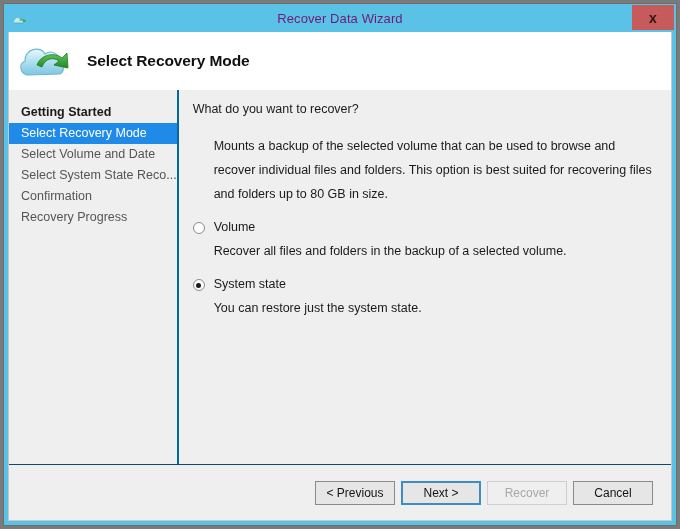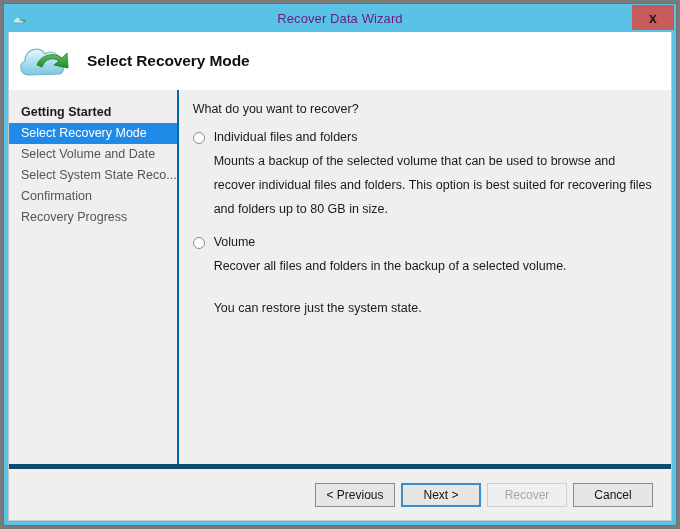--- a/index.html
+++ b/index.html
@@ -195,21 +195,21 @@
     color: #1a1a1a;
     margin: 4px 0 0 21px;
     line-height: 24px;
     max-width: 462px;
   }
 
   
   .footer {
     flex: 0 0 56px;
     background: #efefef;
-    border-top: 5px solid #0c4a6e;
+    border-top: 1px solid #0c4a6e;
     display: flex;
     align-items: center;
     justify-content: flex-end;
     padding-right: 18px;
     box-sizing: border-box;
   }
   .btn {
     width: 80px;
     height: 24px;
     margin-left: 6px;
@@ -280,36 +280,36 @@
         <div class="nav-item">Select Volume and Date</div>
         <div class="nav-item">Select System State Reco...</div>
         <div class="nav-item">Confirmation</div>
         <div class="nav-item">Recovery Progress</div>
       </div>
 
       <div class="content">
         <div class="question">What do you want to recover?</div>
 
         <div class="option">
-          <div class="option-row">
-            <span class="radio"></span>
-            <span class="option-label">Individual files and folders</span>
-          </div>
           <div class="option-desc">Mounts a backup of the selected volume that can be used to browse and recover individual files and folders. This option is best suited for recovering files and folders up to 80 GB in size.</div>
         </div>
 
         <div class="option">
           <div class="option-row">
             <span class="radio"></span>
             <span class="option-label">Volume</span>
           </div>
           <div class="option-desc">Recover all files and folders in the backup of a selected volume.</div>
         </div>
 
         <div class="option">
+          <div class="option-row">
+            <span class="radio checked"></span>
+            <span class="option-label">System state</span>
+          </div>
           <div class="option-desc">You can restore just the system state.</div>
         </div>
       </div>
     </div>
 
     <div class="footer">
       <button class="btn">&lt; Previous</button>
       <button class="btn focused">Next &gt;</button>
       <button class="btn disabled" disabled="">Recover</button>
       <button class="btn">Cancel</button>

